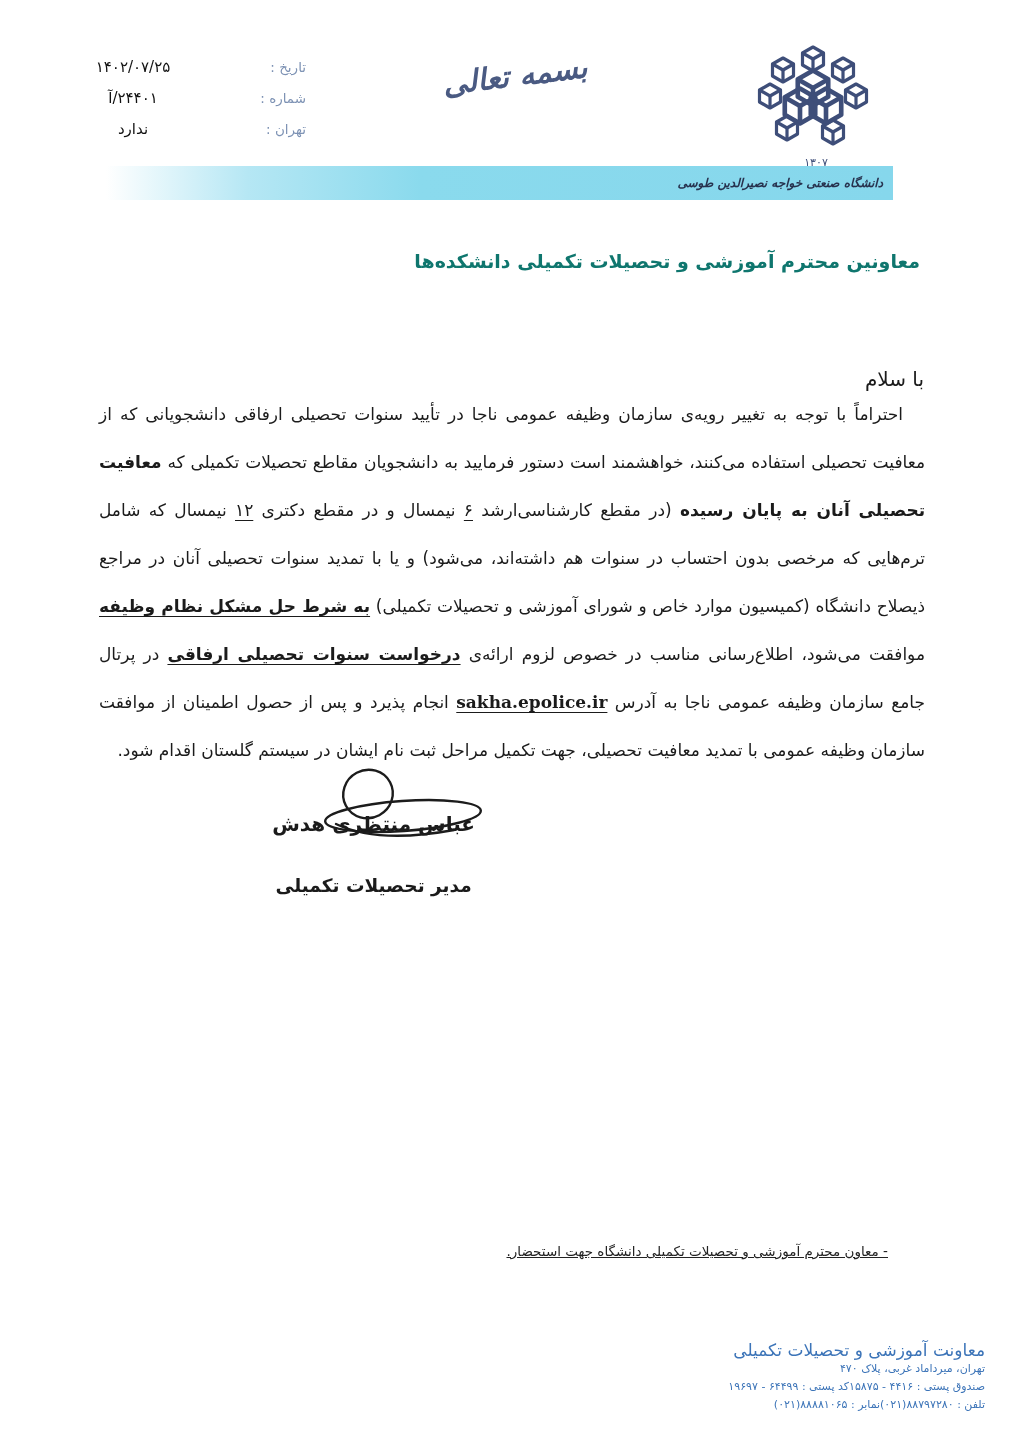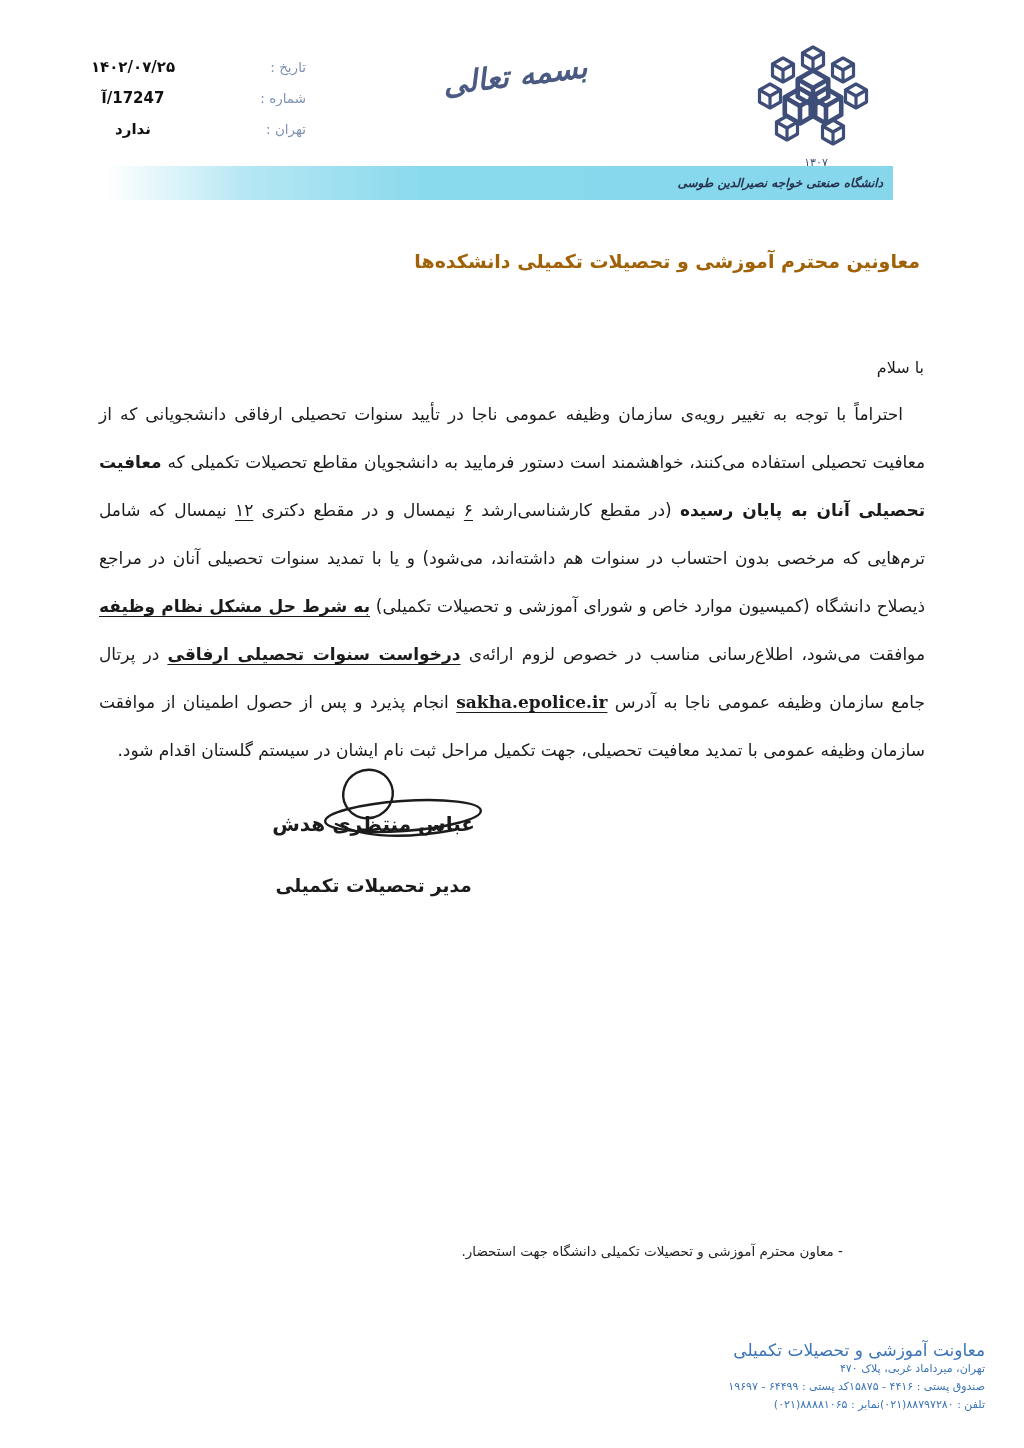--- a/index.html
+++ b/index.html
@@ -4,21 +4,21 @@
 <style>
   html,body{margin:0;padding:0;}
   body{
     width:1024px;height:1448px;position:relative;background:#ffffff;
     font-family:"DejaVu Sans", sans-serif;color:#1b1b1b;overflow:hidden;
   }
   
   .meta{position:absolute;top:58px;left:38px;width:268px;direction:rtl;}
   .meta-row{display:flex;align-items:baseline;margin-bottom:13px;}
   .meta-label{width:78px;color:#7d92b4;font-size:13.5px;flex:0 0 auto;}
-  .meta-value{flex:1;text-align:center;font-weight:bold;font-size:15px;color:#111;}
+  .meta-value{flex:1;text-align:center;font-weight:normal;font-size:15px;color:#111;}
   
   .besm{
     position:absolute;top:58px;left:430px;width:170px;text-align:center;
     font-size:30px;font-style:italic;color:#4a5a82;transform:rotate(-7deg);
     font-weight:bold;letter-spacing:1px;
   }
   
   .logo-wrap{position:absolute;top:44px;left:748px;width:136px;text-align:center;}
   .logo-year{font-size:11px;color:#3e4e79;margin-top:-2px;letter-spacing:2px;}
   
@@ -27,23 +27,23 @@
     background:linear-gradient(to right, rgba(146,221,240,0) 0%, rgba(142,218,238,.65) 18%, #8adaed 40%, #86d7ec 100%);
     direction:rtl;
   }
   .band-name{
     position:absolute;right:10px;top:0;height:44px;line-height:34px;
     font-size:12px;font-weight:bold;font-style:italic;color:#27324e;white-space:nowrap;
   }
   
   .title{
     position:absolute;top:250px;right:104px;direction:rtl;
-    font-size:19px;font-weight:bold;color:#a16207;
+    font-size:19px;font-weight:bold;color:#0f766e;
   }
-  .salutation{position:absolute;top:358px;right:100px;direction:rtl;font-size:16px;}
+  .salutation{position:absolute;top:367px;right:100px;direction:rtl;font-size:20px;}
   .letter-body{
     position:absolute;top:390px;left:99px;right:99px;direction:rtl;
     font-size:17px;line-height:48px;text-align:justify;color:#1b1b1b;
   }
   .letter-body p{margin:0;}
   .par1{text-indent:22px;}
   .par2{margin-top:18px !important;}
   .u{text-decoration:underline;text-underline-offset:4px;}
   .bu{font-weight:bold;text-decoration:underline;text-underline-offset:4px;}
   .latin{direction:ltr;unicode-bidi:embed;font-family:"DejaVu Serif", serif;font-size:17px;}
@@ -51,40 +51,40 @@
   
   .signature{
     margin:26px 450px 0 auto;width:max-content;text-align:center;position:relative;direction:rtl;
   }
   .sig-name{font-size:20px;font-weight:bold;white-space:nowrap;}
   .sig-role{font-size:18.5px;font-weight:bold;margin-top:14px;white-space:nowrap;}
   .sig-scribble{position:absolute;top:-34px;right:-18px;pointer-events:none;}
   
   .cc{position:absolute;top:1243px;right:111px;direction:rtl;font-size:13.5px;color:#222;}
   .cc-label{margin-bottom:20px;}
-  .cc-item{margin-right:70px;white-space:nowrap;}
+  .cc-item{margin-right:25px;white-space:nowrap;text-decoration:underline;}
   
   .footer{
     position:absolute;top:1340px;right:39px;direction:rtl;text-align:right;
     color:#3c74b8;font-size:11px;line-height:18px;
   }
   .footer .dept{font-size:17px;font-weight:normal;line-height:20px;}
   .footer .gap{}
 </style>
 </head>
 <body>
 
 <div class="meta">
   <div class="meta-row">
     <span class="meta-label">تاریخ :</span>
     <span class="meta-value" dir="ltr">۱۴۰۲/۰۷/۲۵</span>
   </div>
   <div class="meta-row">
     <span class="meta-label">شماره :</span>
-    <span class="meta-value" dir="rtl">17247/آ</span>
+    <span class="meta-value" dir="rtl">۲۴۴۰۱/آ</span>
   </div>
   <div class="meta-row">
     <span class="meta-label">تهران :</span>
     <span class="meta-value">ندارد</span>
   </div>
 </div>
 
 <div class="besm">بسمه تعالی</div>
 
 <div class="logo-wrap">

